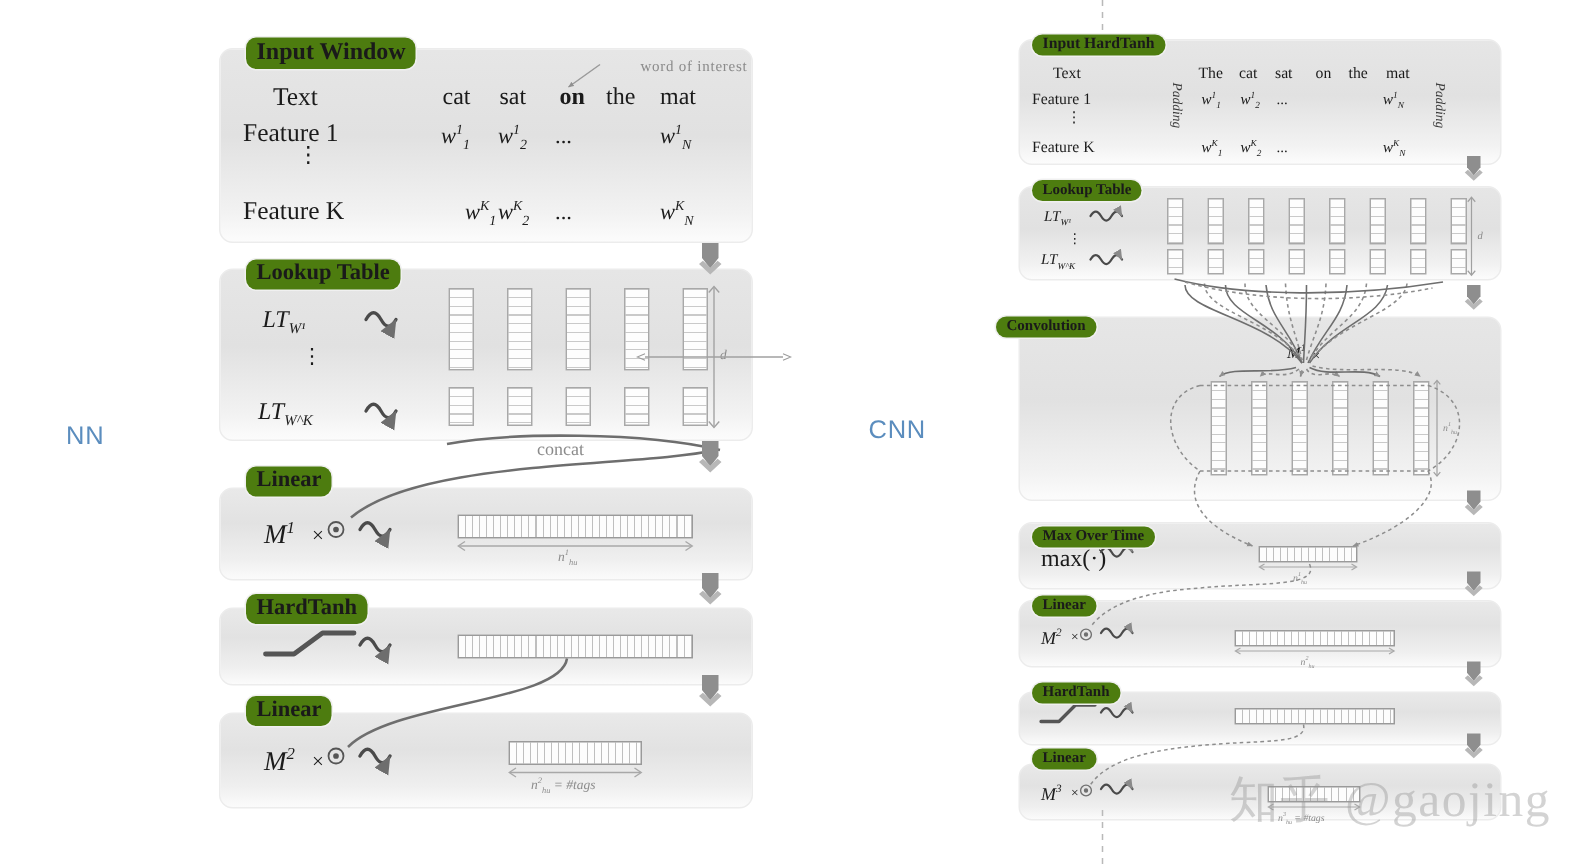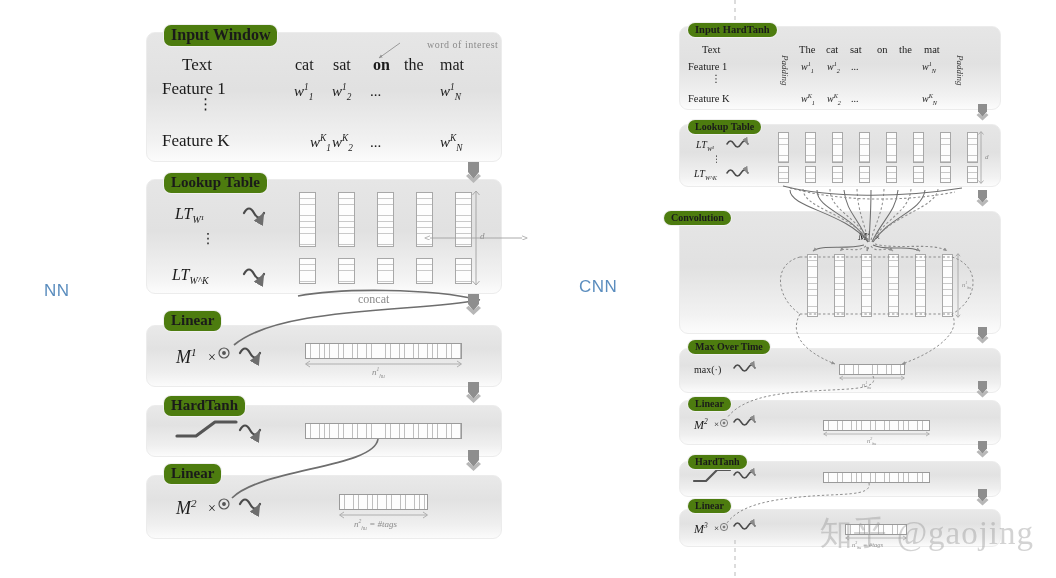--- a/index.html
+++ b/index.html
@@ -265,22 +265,22 @@
   <div class="vblock" style="left:807px; top:254px; width:11px; height:63px;"></div>
   <div class="vblock" style="left:834px; top:254px; width:11px; height:63px;"></div>
   <div class="vblock" style="left:861px; top:254px; width:11px; height:63px;"></div>
   <div class="vblock" style="left:888px; top:254px; width:11px; height:63px;"></div>
   <div class="vblock" style="left:915px; top:254px; width:11px; height:63px;"></div>
   <div class="vblock" style="left:942px; top:254px; width:11px; height:63px;"></div>
 
   <div class="lbl grey ital" style="left:962px; top:280px; font-size:6.5px;"><span>n</span><sup>1</sup><sub>hu</sub></div>
 
   <div class="panel" style="left:679px; top:348px; width:322px; height:45px;"></div>
-  <div class="panel-title" style="left:688px; top:340px; font-size:10px;">Max Over Time</div>
-  <div class="lbl" style="left:694px; top:364px; font-size:10px;">max(·)</div>
+  <div class="panel-title" style="left:688px; top:351px; font-size:10px;">Max Over Time</div>
+  <div class="lbl" style="left:694px; top:364px; font-size:16px;">max(·)</div>
   <div class="hblock" style="left:839px; top:364px; width:66px; height:11px;"></div>
   <div class="lbl grey ital" style="left:862px; top:380px; font-size:6.5px;"><span>n</span><sup>1</sup><sub>hu</sub></div>
 
   <div class="panel" style="left:679px; top:400px; width:322px; height:45px;"></div>
   <div class="panel-title" style="left:688px; top:397px; font-size:10px;">Linear</div>
   <div class="lbl" style="left:694px; top:417px; font-size:12px; font-style:italic;"><span>M</span><sup>2</sup></div>
   <div class="lbl" style="left:714px; top:419px; font-size:9px;">×</div>
   <div class="hblock" style="left:823px; top:420px; width:107px; height:11px;"></div>
   <div class="lbl grey ital" style="left:867px; top:436px; font-size:6.5px;"><span>n</span><sup>2</sup><sub>hu</sub></div>
 

